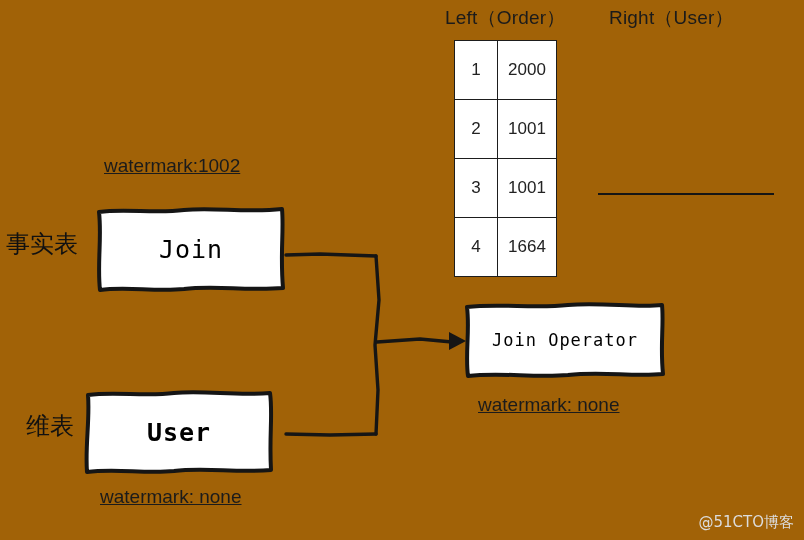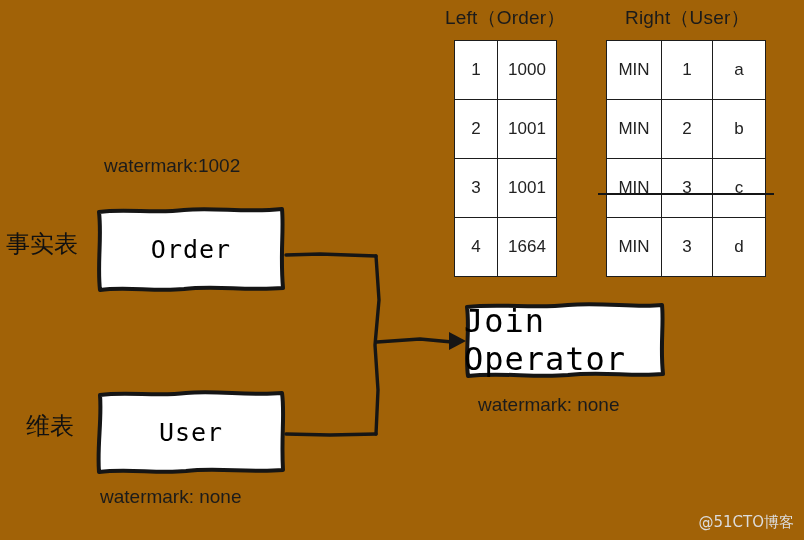--- a/index.html
+++ b/index.html
@@ -18,21 +18,21 @@
 
   
   .tbl-title {
     position: absolute;
     font-size: 19px;
     color: #1b1b1b;
     white-space: nowrap;
     letter-spacing: 0.2px;
   }
   #left-title  { left: 445px; top: 5px; }
-  #right-title { left: 609px; top: 5px; margin-left: 16px; }
+  #right-title { left: 609px; top: 5px; }
 
   
   .data-table {
     position: absolute;
     border-collapse: collapse;
     background: #fff;
   }
   .data-table td {
     border: 1.6px solid #1d1d1d;
     text-align: center;
@@ -72,45 +72,46 @@
     left: 0; top: 0;
     width: 100%; height: 100%;
     display: flex;
     align-items: center;
     justify-content: center;
     font-family: "DejaVu Sans Mono", "Liberation Mono", monospace;
     color: #000;
     letter-spacing: 1px;
   }
   #box-order  { left: 96px;  top: 206px; width: 190px; height: 86px; }
-  #box-user   { left: 96px;  top: 390px; width: 190px; height: 84px; }
+  #box-user   { left: 84px;  top: 390px; width: 190px; height: 84px; font-weight: bold; }
   #box-join   { left: 464px; top: 302px; width: 202px; height: 76px; }
 
   #box-order .box-label, #box-user .box-label { font-size: 25px; }
-  #box-join  .box-label { font-size: 32px; }
+  #box-join  .box-label { font-size: 17px; }
 
   
   #connectors { position: absolute; left: 0; top: 0; }
 
   
   .cjk-label {
     position: absolute;
     font-size: 24px;
     color: #111;
     font-family: "DejaVu Sans", "Liberation Sans", sans-serif;
     white-space: nowrap;
   }
   #label-fact { left: 6px;  top: 228px; }
   #label-dim  { left: 26px; top: 410px; }
 
   .caption {
     position: absolute;
     font-size: 19px;
     color: #1b1b1b;
     white-space: nowrap;
+    text-decoration: underline;
   }
   #cap-order-wm { left: 104px; top: 155px; }
   #cap-user-wm  { left: 100px; top: 486px; }
   #cap-join-wm  { left: 478px; top: 394px; }
 
   
   #site-watermark {
     position: absolute;
     right: 10px;
     bottom: 8px;
@@ -127,61 +128,37 @@
 
 <div id="canvas">
 
   <div class="tbl-title" id="left-title">Left（Order）</div>
   <div class="tbl-title" id="right-title">Right（User）</div>
 
   <table class="data-table" id="left-table">
     <tbody>
       <tr>
         <td class="c0">1</td>
-        <td class="c1">1000</td>
+        <td class="c1">2000</td>
       </tr>
       <tr>
         <td class="c0">2</td>
         <td class="c1">1001</td>
       </tr>
       <tr>
         <td class="c0">3</td>
         <td class="c1">1001</td>
       </tr>
       <tr>
         <td class="c0">4</td>
         <td class="c1">1664</td>
       </tr>
     </tbody>
   </table>
 
-  <table class="data-table" id="right-table">
-    <tbody>
-      <tr>
-        <td class="c0">MIN</td>
-        <td class="c1">1</td>
-        <td class="c2">a</td>
-      </tr>
-      <tr>
-        <td class="c0">MIN</td>
-        <td class="c1">2</td>
-        <td class="c2">b</td>
-      </tr>
-      <tr>
-        <td class="c0">MIN</td>
-        <td class="c1">3</td>
-        <td class="c2">c</td>
-      </tr>
-      <tr>
-        <td class="c0">MIN</td>
-        <td class="c1">3</td>
-        <td class="c2">d</td>
-      </tr>
-    </tbody>
-  </table>
 
   <div class="strike-line"></div>
 
   <svg id="connectors" width="804" height="540">
 
     <path d="M286,255 L320,254 L376,256" fill="none" stroke="#151515" stroke-width="3.4" stroke-linecap="round"></path>
 
     <path d="M376,256 L379,300 L375,345 L378,390 L376,434" fill="none" stroke="#151515" stroke-width="3.4" stroke-linecap="round"></path>
 
     <path d="M286,434 L330,435 L376,434" fill="none" stroke="#151515" stroke-width="3.4" stroke-linecap="round"></path>
@@ -190,21 +167,21 @@
     <polygon points="449,332 466,341 449,350" fill="#151515"></polygon>
   </svg>
 
   <div class="hand-box" id="box-order">
     <svg width="190" height="86" viewBox="0 0 190 86" preserveAspectRatio="none">
       <path d="M3,6 C30,2 58,8 88,4 C118,1 150,7 186,3
                C188,25 184,48 187,82
                C150,85 118,79 88,83 C58,86 30,80 4,84
                C1,58 6,32 3,6 Z" fill="#ffffff" stroke="#151515" stroke-width="4" stroke-linejoin="round"></path>
     </svg>
-    <div class="box-label">Order</div>
+    <div class="box-label">Join</div>
   </div>
 
   <div class="hand-box" id="box-user">
     <svg width="190" height="84" viewBox="0 0 190 84" preserveAspectRatio="none">
       <path d="M4,5 C32,1 60,7 90,3 C120,0 152,6 186,3
                C189,24 185,46 187,80
                C152,83 120,77 90,81 C60,84 32,78 3,82
                C1,56 6,30 4,5 Z" fill="#ffffff" stroke="#151515" stroke-width="4" stroke-linejoin="round"></path>
     </svg>
     <div class="box-label">User</div>

